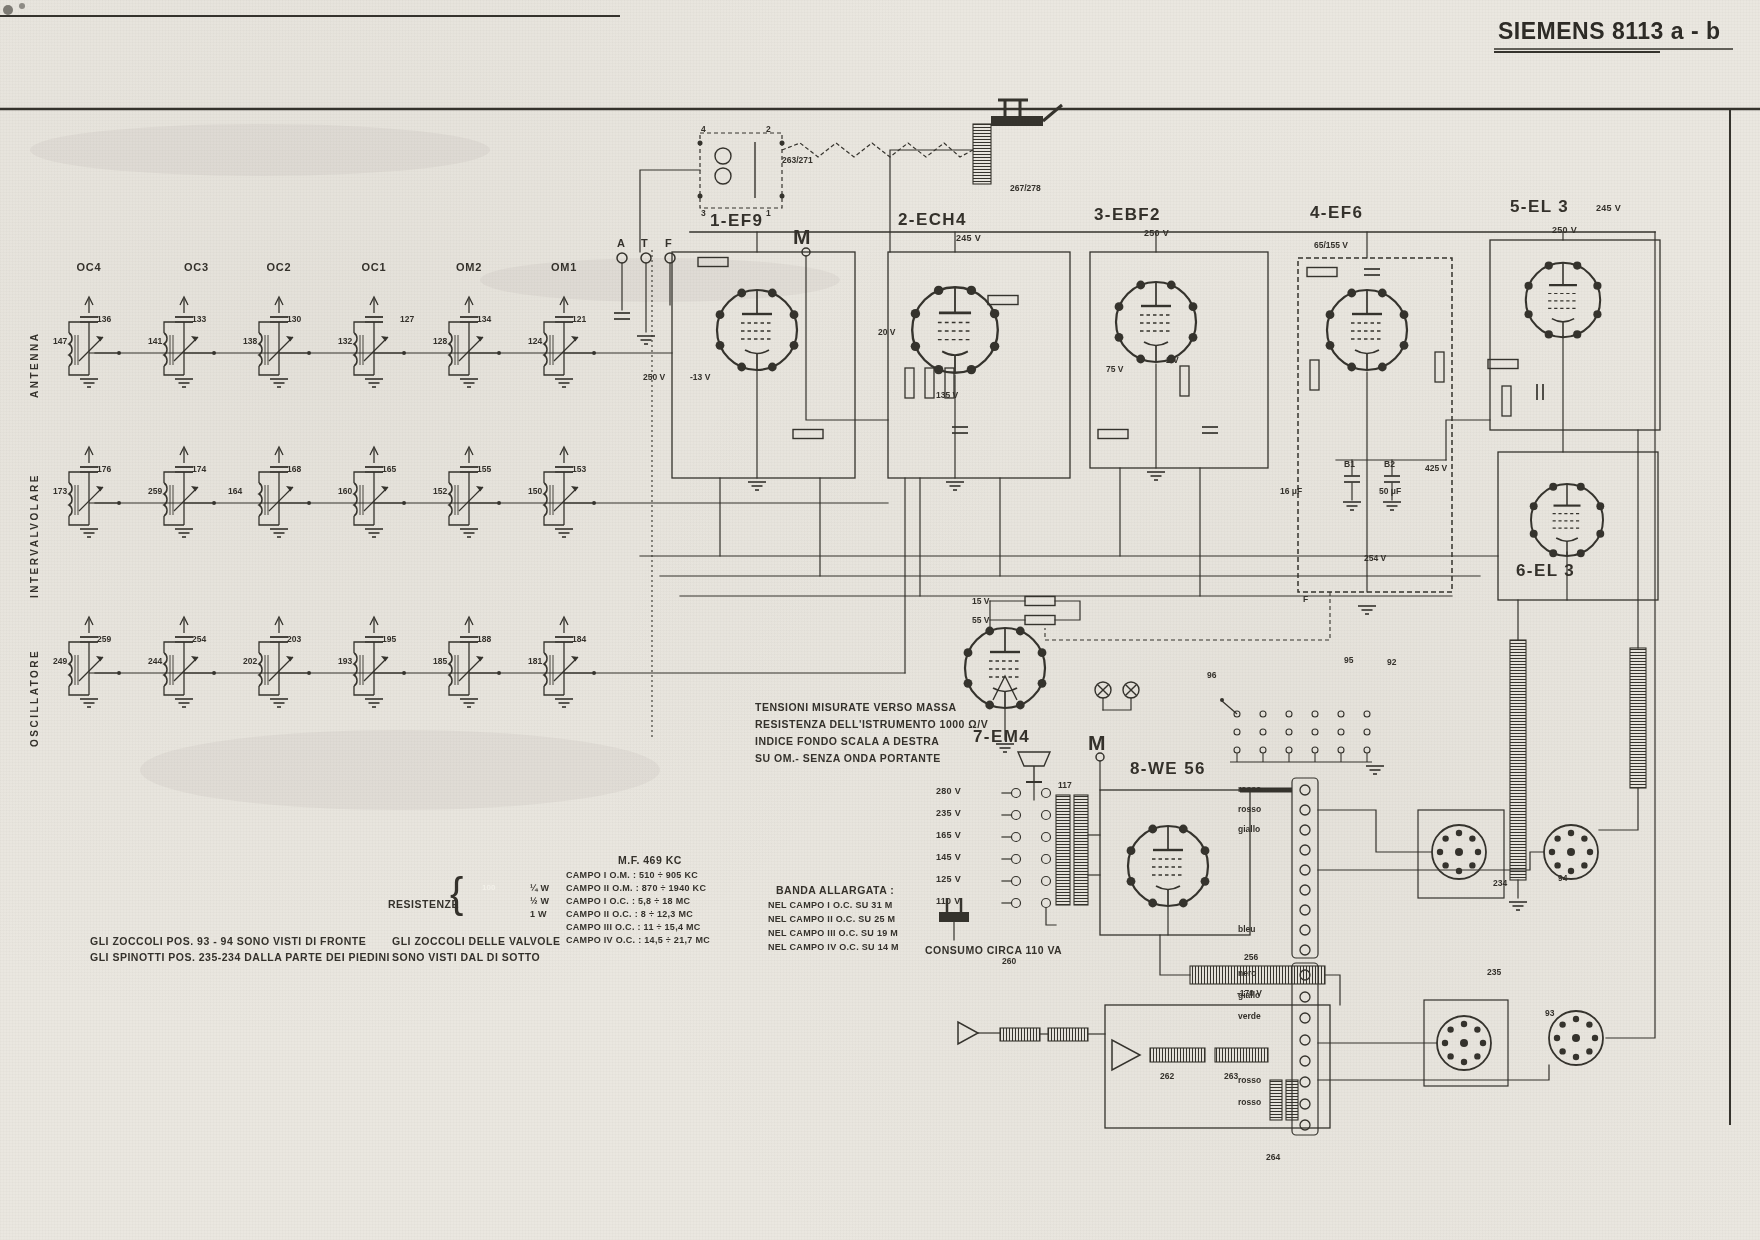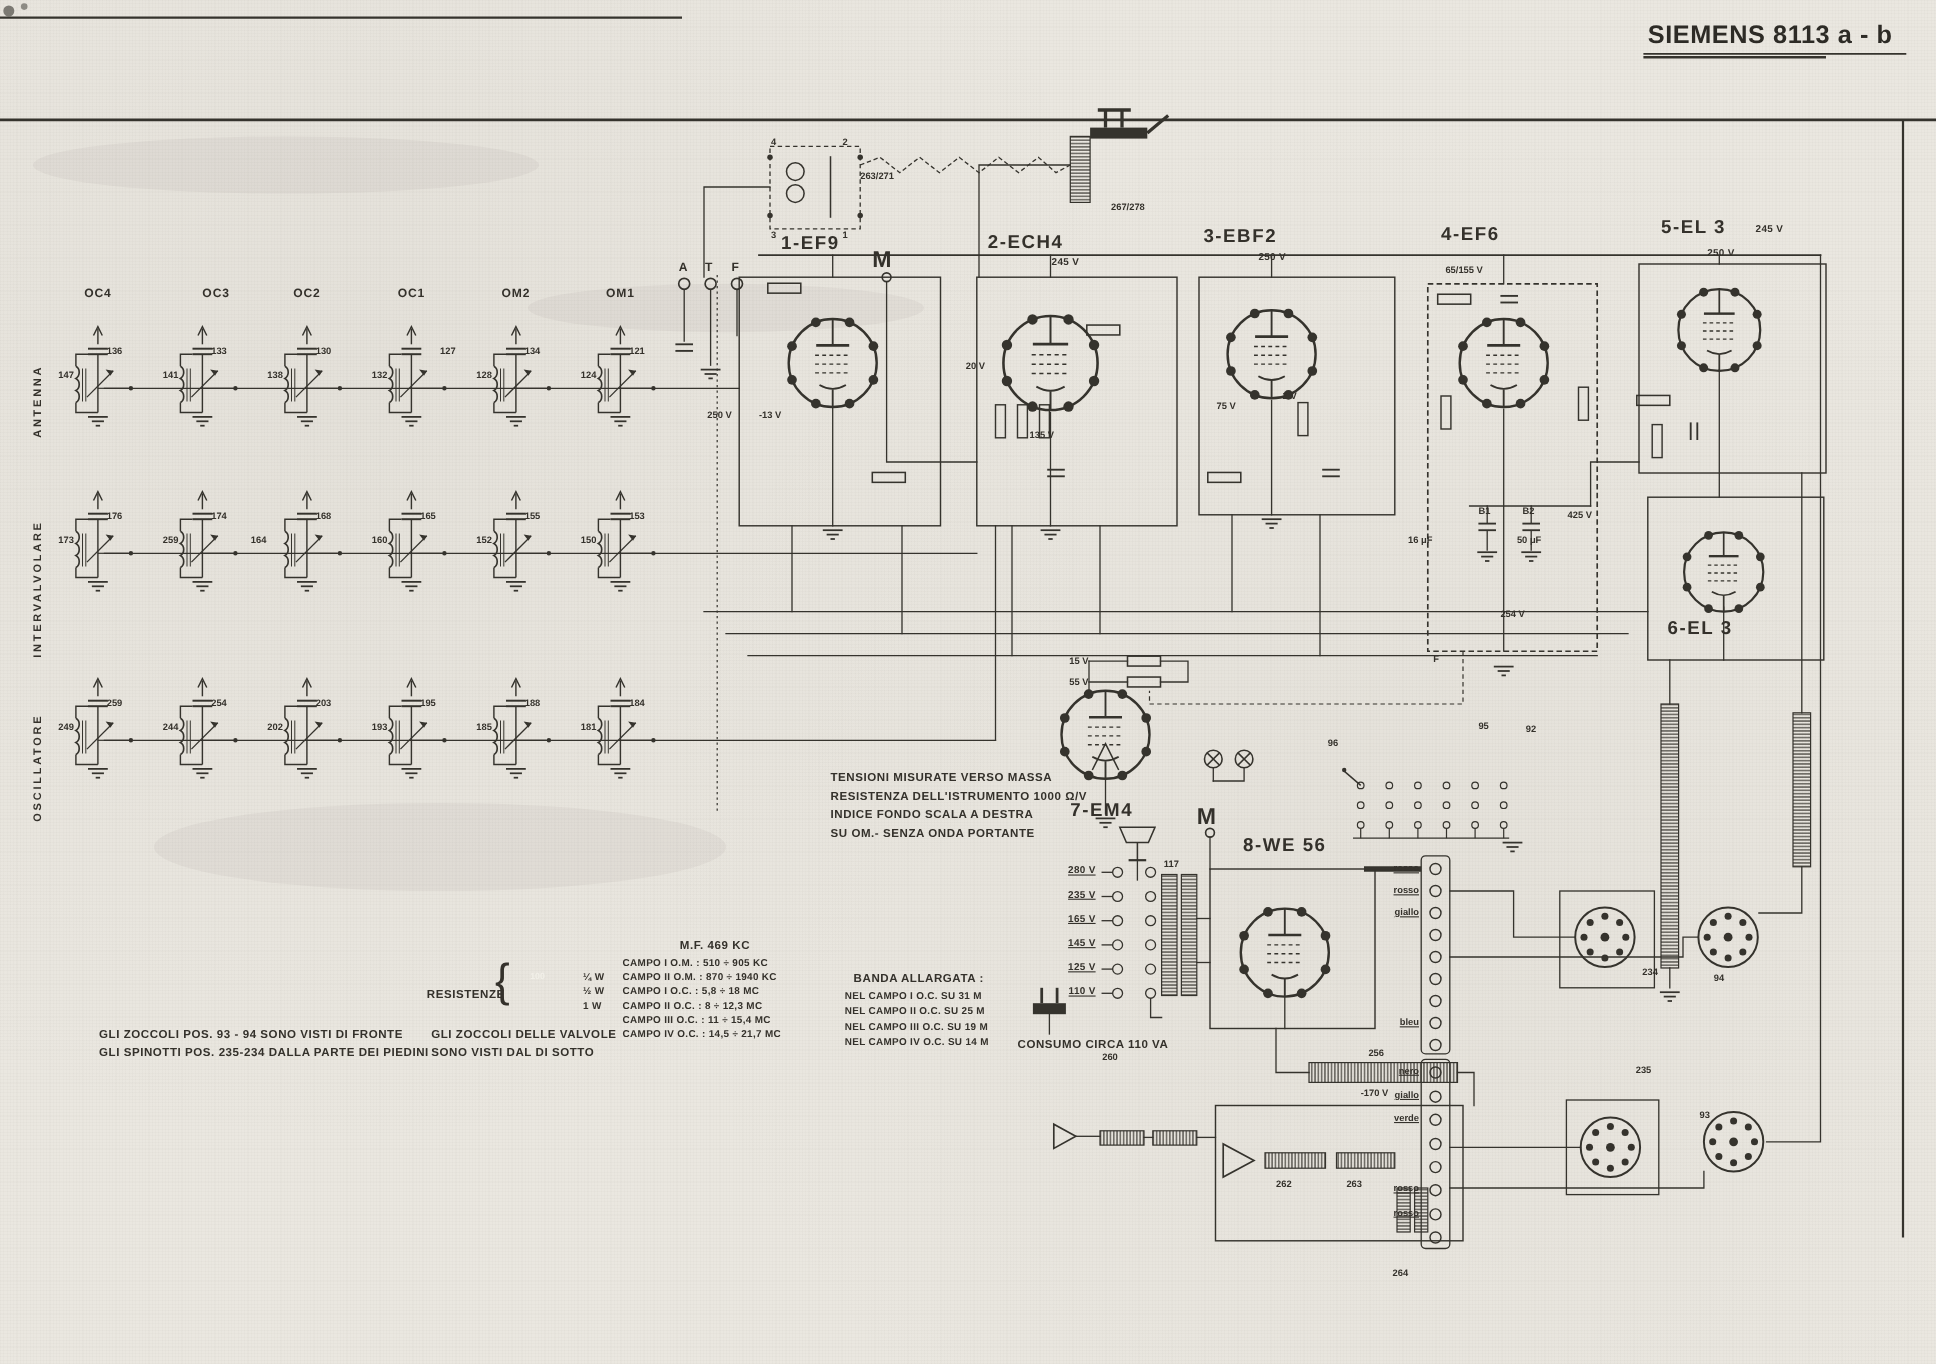--- a/index.html
+++ b/index.html
@@ -24,21 +24,21 @@
   .s17{font-size:17px;letter-spacing:1.4px;}
   .s21{font-size:21px;}
   .title{font-size:23px;letter-spacing:.5px;color:#2d2b26;}
   .footer{font-size:29px;font-weight:400;letter-spacing:9px;word-spacing:16px;color:#3b3833;}
   .vert{writing-mode:vertical-rl;transform:rotate(180deg);font-size:10px;
         letter-spacing:2.5px;text-align:center;}
   .fl{font-size:8.5px;font-weight:700;}
   .fl.inv{color:#f2f0e9;font-size:8px;}
   .brace{font-size:40px;font-weight:400;transform:scaleY(1.05);}
   .note{line-height:17px;}
-  .rt{text-align:right;display:inline-block;text-decoration:underline;}
+  .rt{text-align:left;display:inline-block;}
 </style>
 </head>
 <body>
 
 <div class="sheet">
 
   <svg class="draw" width="1760" height="1240" viewBox="0 0 1760 1240">
     <defs>
       <pattern id="ph" patternUnits="userSpaceOnUse" width="3" height="3">
         <line x1="0" y1="1.5" x2="3" y2="1.5" stroke="#35332d" stroke-width="1"></line>
@@ -567,21 +567,21 @@
       <span class="t fl" style="left: 1379px; top: 487px;">50 μF</span>
       <span class="t fl" style="left: 1425px; top: 464px;">425 V</span>
       <span class="t fl" style="left: 1058px; top: 781px;">117</span>
       <span class="t fl" style="left: 1002px; top: 957px;">260</span>
       <span class="t fl" style="left: 1244px; top: 953px;">256</span>
       <span class="t fl" style="left: 1237px; top: 989px;">-170 V</span>
       <span class="t fl" style="left: 1160px; top: 1072px;">262</span>
       <span class="t fl" style="left: 1224px; top: 1072px;">263</span>
       <span class="t fl" style="left: 1266px; top: 1124px; margin-top: 29px;">264</span>
       <span class="t fl" style="left: 1493px; top: 879px;">234</span>
-      <span class="t fl" style="left: 1558px; top: 874px; margin-top: 11px;">94</span>
+      <span class="t fl" style="left: 1558px; top: 874px;">94</span>
       <span class="t fl" style="left: 1487px; top: 968px;">235</span>
       <span class="t fl" style="left: 1545px; top: 1009px;">93</span>
       <span class="t fl" style="left: 1207px; top: 671px;">96</span>
       <span class="t fl" style="left: 1344px; top: 656px;">95</span>
       <span class="t fl" style="left: 1387px; top: 658px;">92</span>
       <span class="t fl" style="left: 1303px; top: 595px;">F</span>
       <span class="t fl" style="left: 701px; top: 125px;">4</span>
       <span class="t fl" style="left: 766px; top: 125px;">2</span>
       <span class="t fl" style="left: 701px; top: 209px;">3</span>
       <span class="t fl" style="left: 766px; top: 209px;">1</span>

